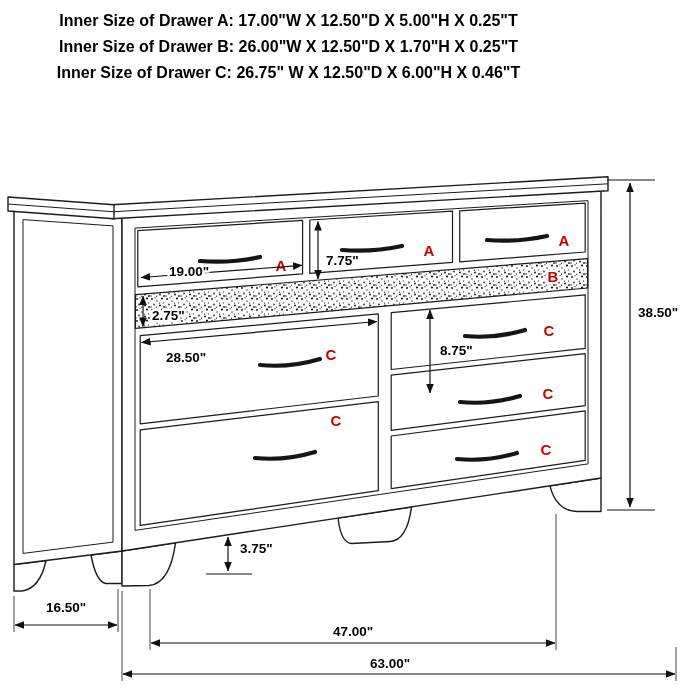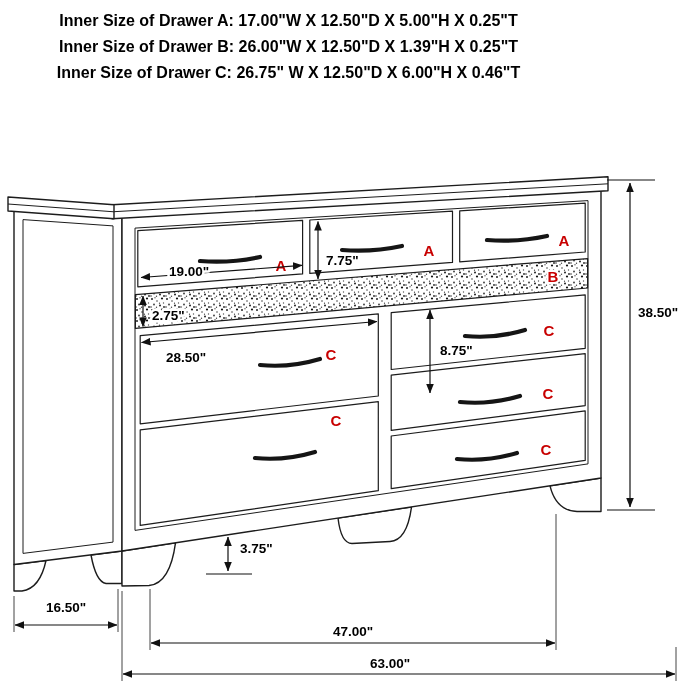--- a/index.html
+++ b/index.html
@@ -18,21 +18,21 @@
   .dim-text{font-size:13.5px;font-weight:bold;fill:#000;
             paint-order:stroke;stroke:#fff;stroke-width:5px;stroke-linejoin:round;}
   .red-label{font-size:15px;font-weight:bold;fill:#c80000;
              paint-order:stroke;stroke:#fff;stroke-width:4px;stroke-linejoin:round;}
 </style>
 </head>
 <body>
 
 <div class="header">
   <div>Inner Size of Drawer A: 17.00"W X 12.50"D X 5.00"H X 0.25"T</div>
-  <div>Inner Size of Drawer B: 26.00"W X 12.50"D X 1.39"H X 0.25"T</div>
+  <div>Inner Size of Drawer B: 26.00"W X 12.50"D X 1.70"H X 0.25"T</div>
   <div>Inner Size of Drawer C: 26.75" W X 12.50"D X 6.00"H X 0.46"T</div>
 </div>
 
 <svg width="700" height="700" viewBox="0 0 700 700">
   <defs>
     <marker id="ah" viewBox="0 0 10 10" refX="9.5" refY="5" markerWidth="8" markerHeight="8" orient="auto-start-reverse">
       <path d="M0,1 L10,5 L0,9 Z" fill="#111"></path>
     </marker>
     <pattern id="speckle" width="15" height="11" patternUnits="userSpaceOnUse">
       <rect width="15" height="11" fill="#fff"></rect>

